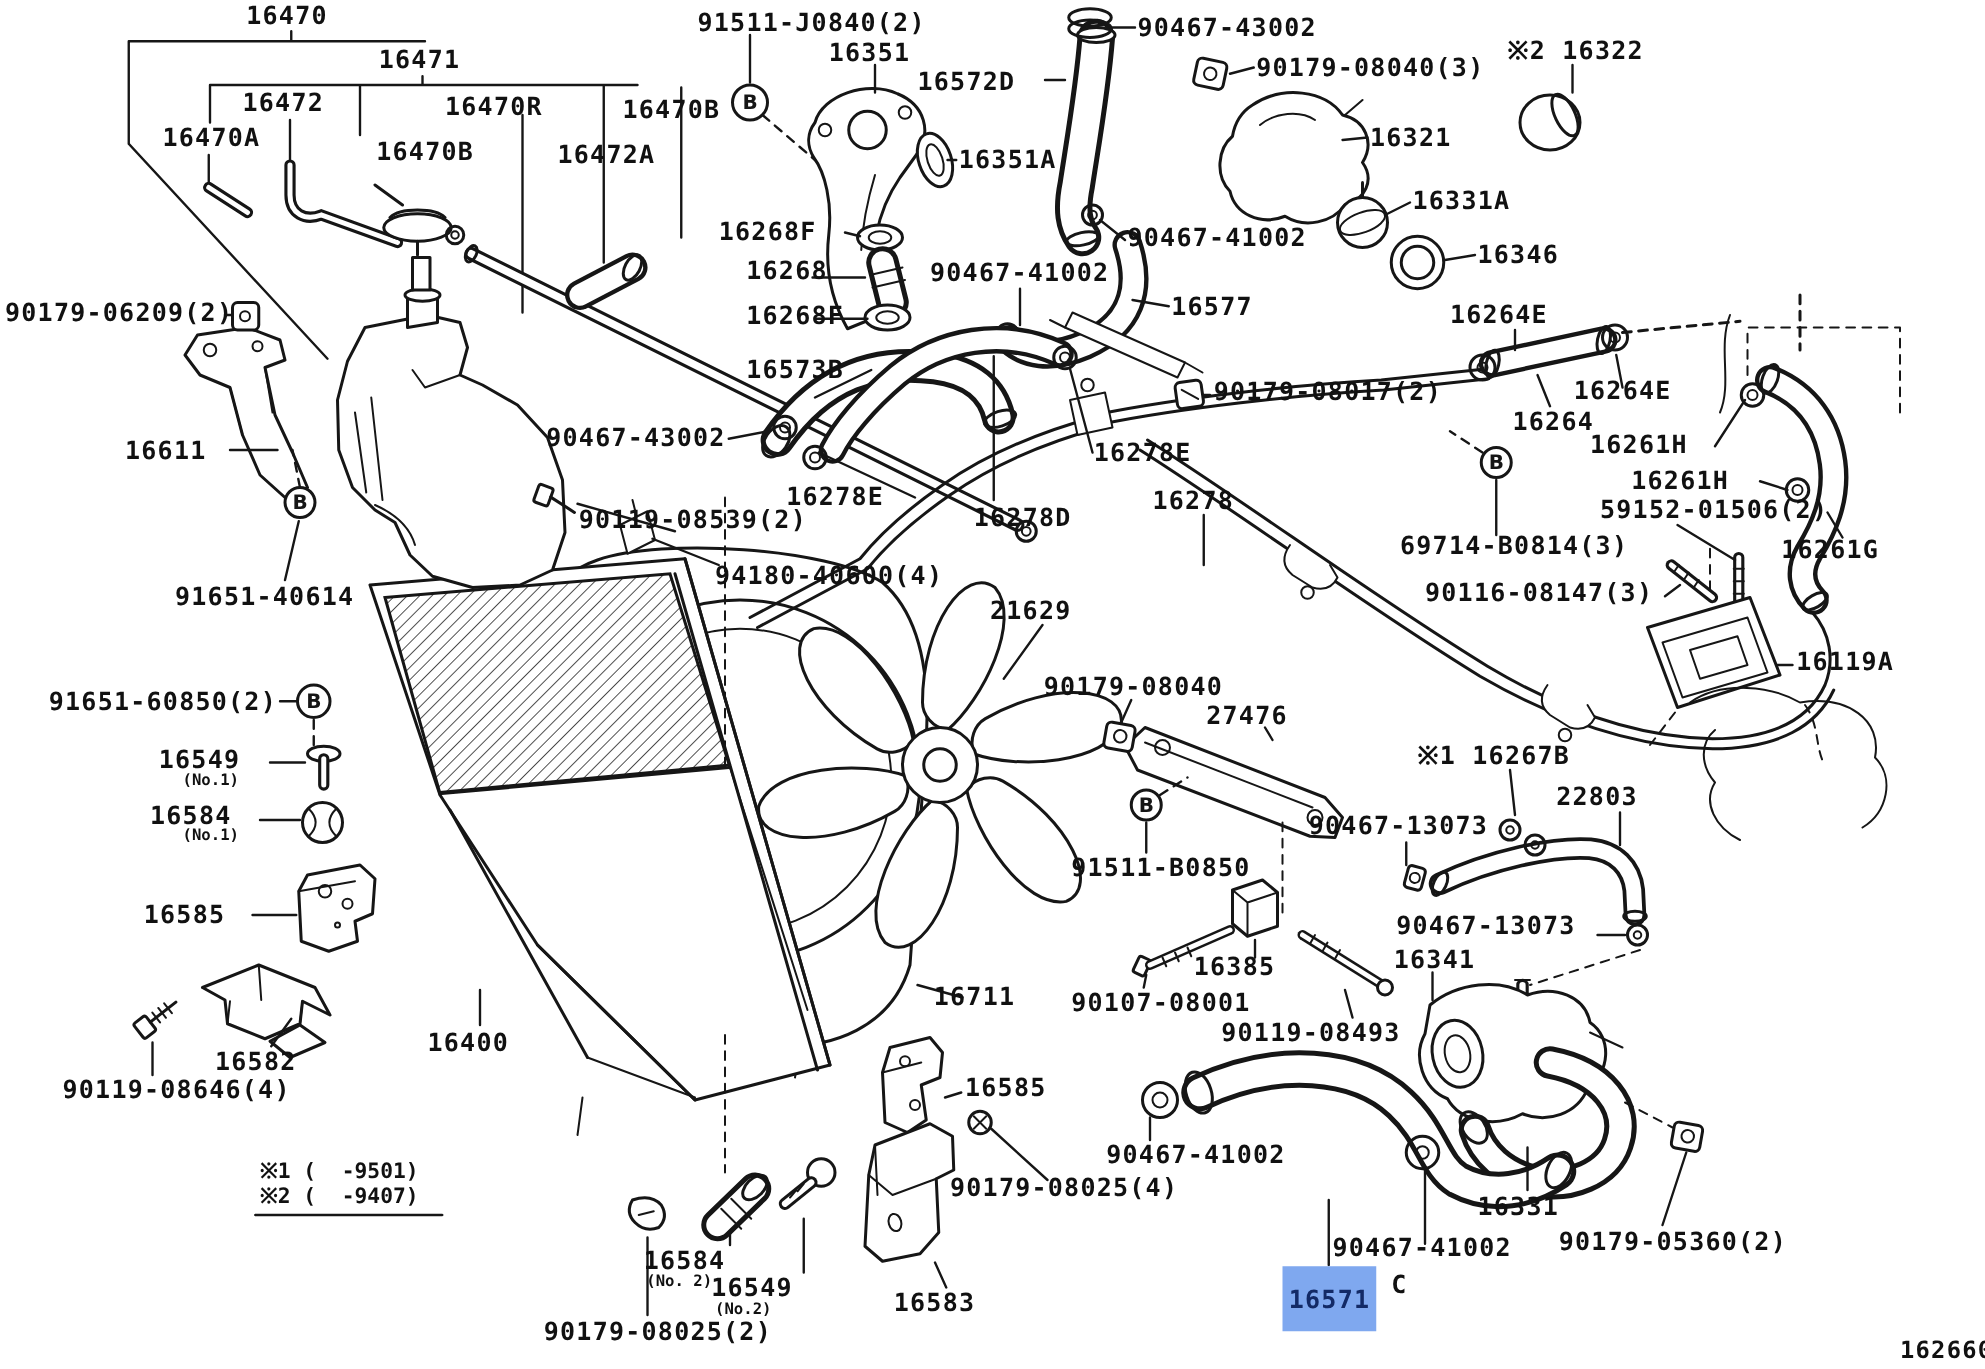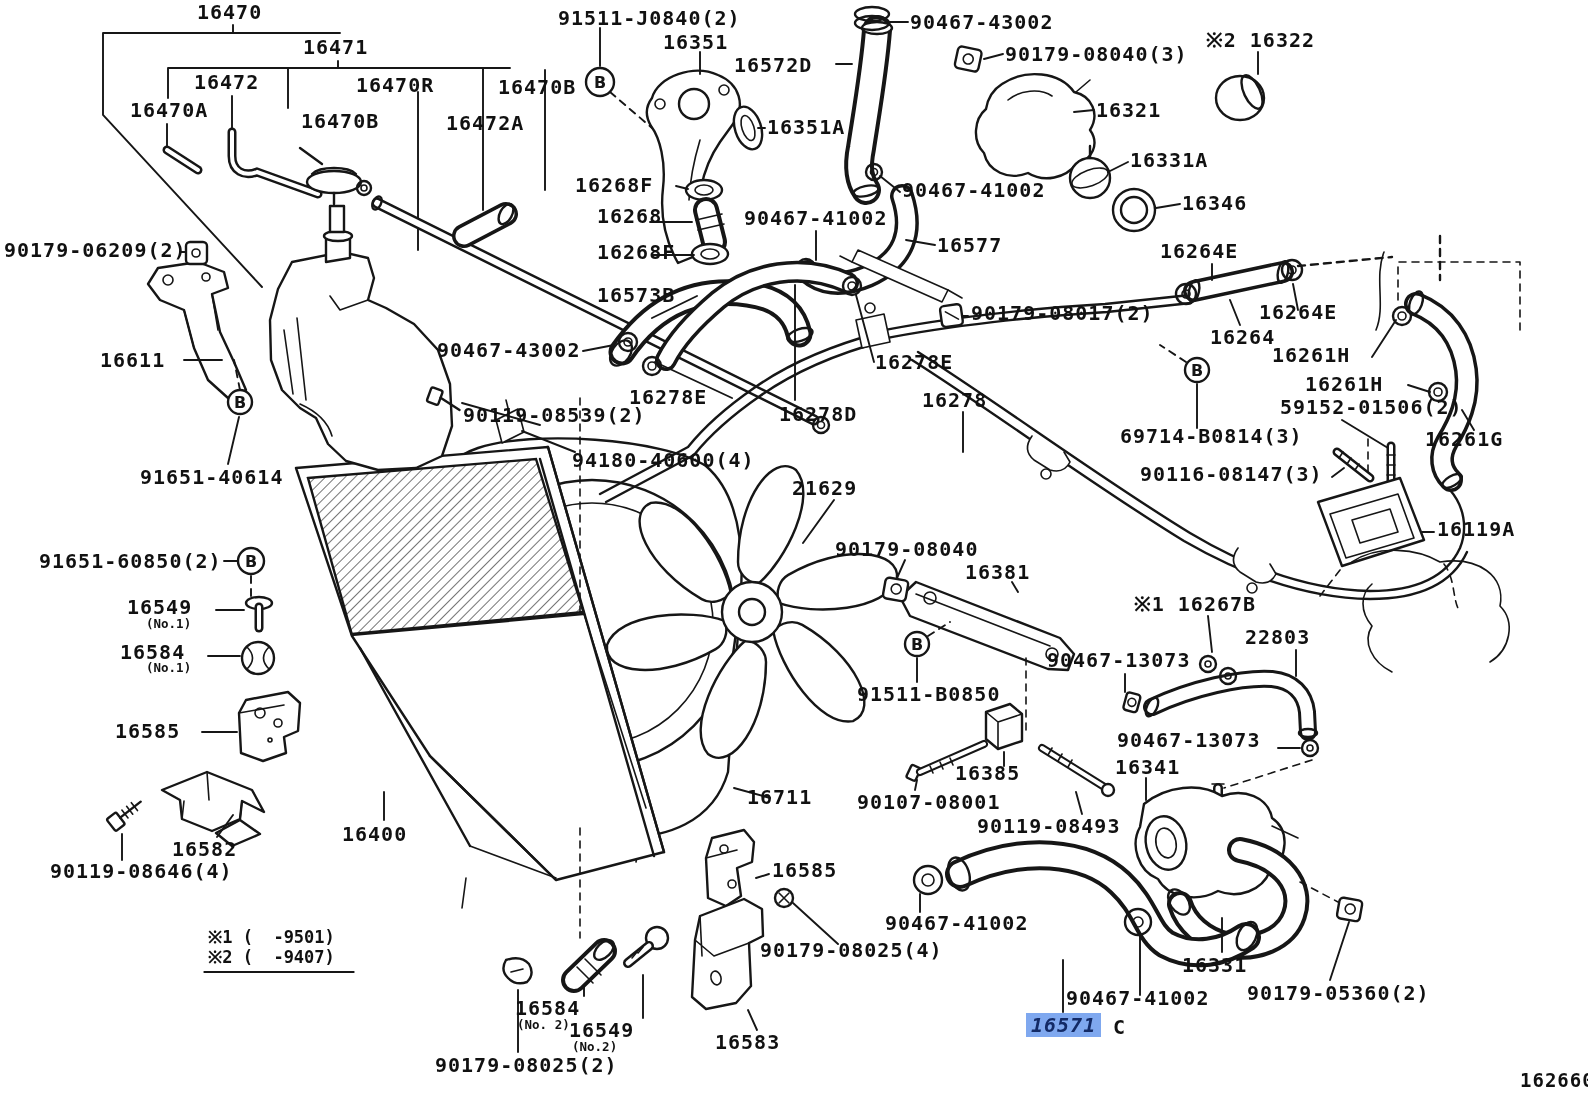--- a/index.html
+++ b/index.html
@@ -14,21 +14,21 @@
   .to{fill:none;stroke:#161616;stroke-linecap:round;}
   .ti{fill:none;stroke:#fff;stroke-linecap:round;}
   .hatched{fill:url(#hatch);stroke:#161616;stroke-width:2.4;}
   .cb circle{fill:#fff;stroke:#161616;stroke-width:2.4;}
   .cb text{font:700 16px "DejaVu Sans",sans-serif;fill:#161616;text-anchor:middle;}
   .lbl{position:absolute;font-weight:700;font-size:20px;line-height:1;letter-spacing:1px;
        color:#111;white-space:pre;}
   .small{font-size:12.5px;letter-spacing:0;}
   .note{font-size:17px;letter-spacing:0;}
   .fig{font-size:19px;}
-  .hl{padding:2px 5px;color:#132a66;font-style:italic;}
+  .hl{padding:16px 5px;color:#132a66;}
   .noteline{position:absolute;left:204px;top:971px;width:150px;border-bottom:2px solid #161616;height:0;}
 </style>
 </head>
 <body>
 
 <div class="stage">
 
 <svg class="art" width="1588" height="1095" viewBox="0 0 1588 1095">
   <defs>
     <pattern id="hatch" width="7" height="7" patternUnits="userSpaceOnUse" patternTransform="rotate(45)">
@@ -391,21 +391,21 @@
 <div class="lbl" style="left:1259px;top:302px">16264E</div>
 <div class="lbl" style="left:1210px;top:327px">16264</div>
 <div class="lbl" style="left:1272px;top:345px">16261H</div>
 <div class="lbl" style="left:1305px;top:374px">16261H</div>
 <div class="lbl" style="left:1280px;top:397px">59152-01506(2)</div>
 <div class="lbl" style="left:1120px;top:426px">69714-B0814(3)</div>
 <div class="lbl" style="left:1140px;top:464px">90116-08147(3)</div>
 <div class="lbl" style="left:1425px;top:429px">16261G</div>
 <div class="lbl" style="left:1437px;top:519px">16119A</div>
 <div class="lbl" style="left:835px;top:539px">90179-08040</div>
-<div class="lbl" style="left:965px;top:562px">16381</div>
+<div class="lbl" style="left:965px;top:562px">27476</div>
 <div class="lbl" style="left:857px;top:684px">91511-B0850</div>
 <div class="lbl" style="left:1134px;top:594px">※1 16267B</div>
 <div class="lbl" style="left:1245px;top:627px">22803</div>
 <div class="lbl" style="left:1047px;top:650px">90467-13073</div>
 <div class="lbl" style="left:1117px;top:730px">90467-13073</div>
 <div class="lbl" style="left:1115px;top:757px">16341</div>
 <div class="lbl" style="left:955px;top:763px">16385</div>
 <div class="lbl" style="left:857px;top:792px">90107-08001</div>
 <div class="lbl" style="left:977px;top:816px">90119-08493</div>
 <div class="lbl" style="left:747px;top:787px">16711</div>

